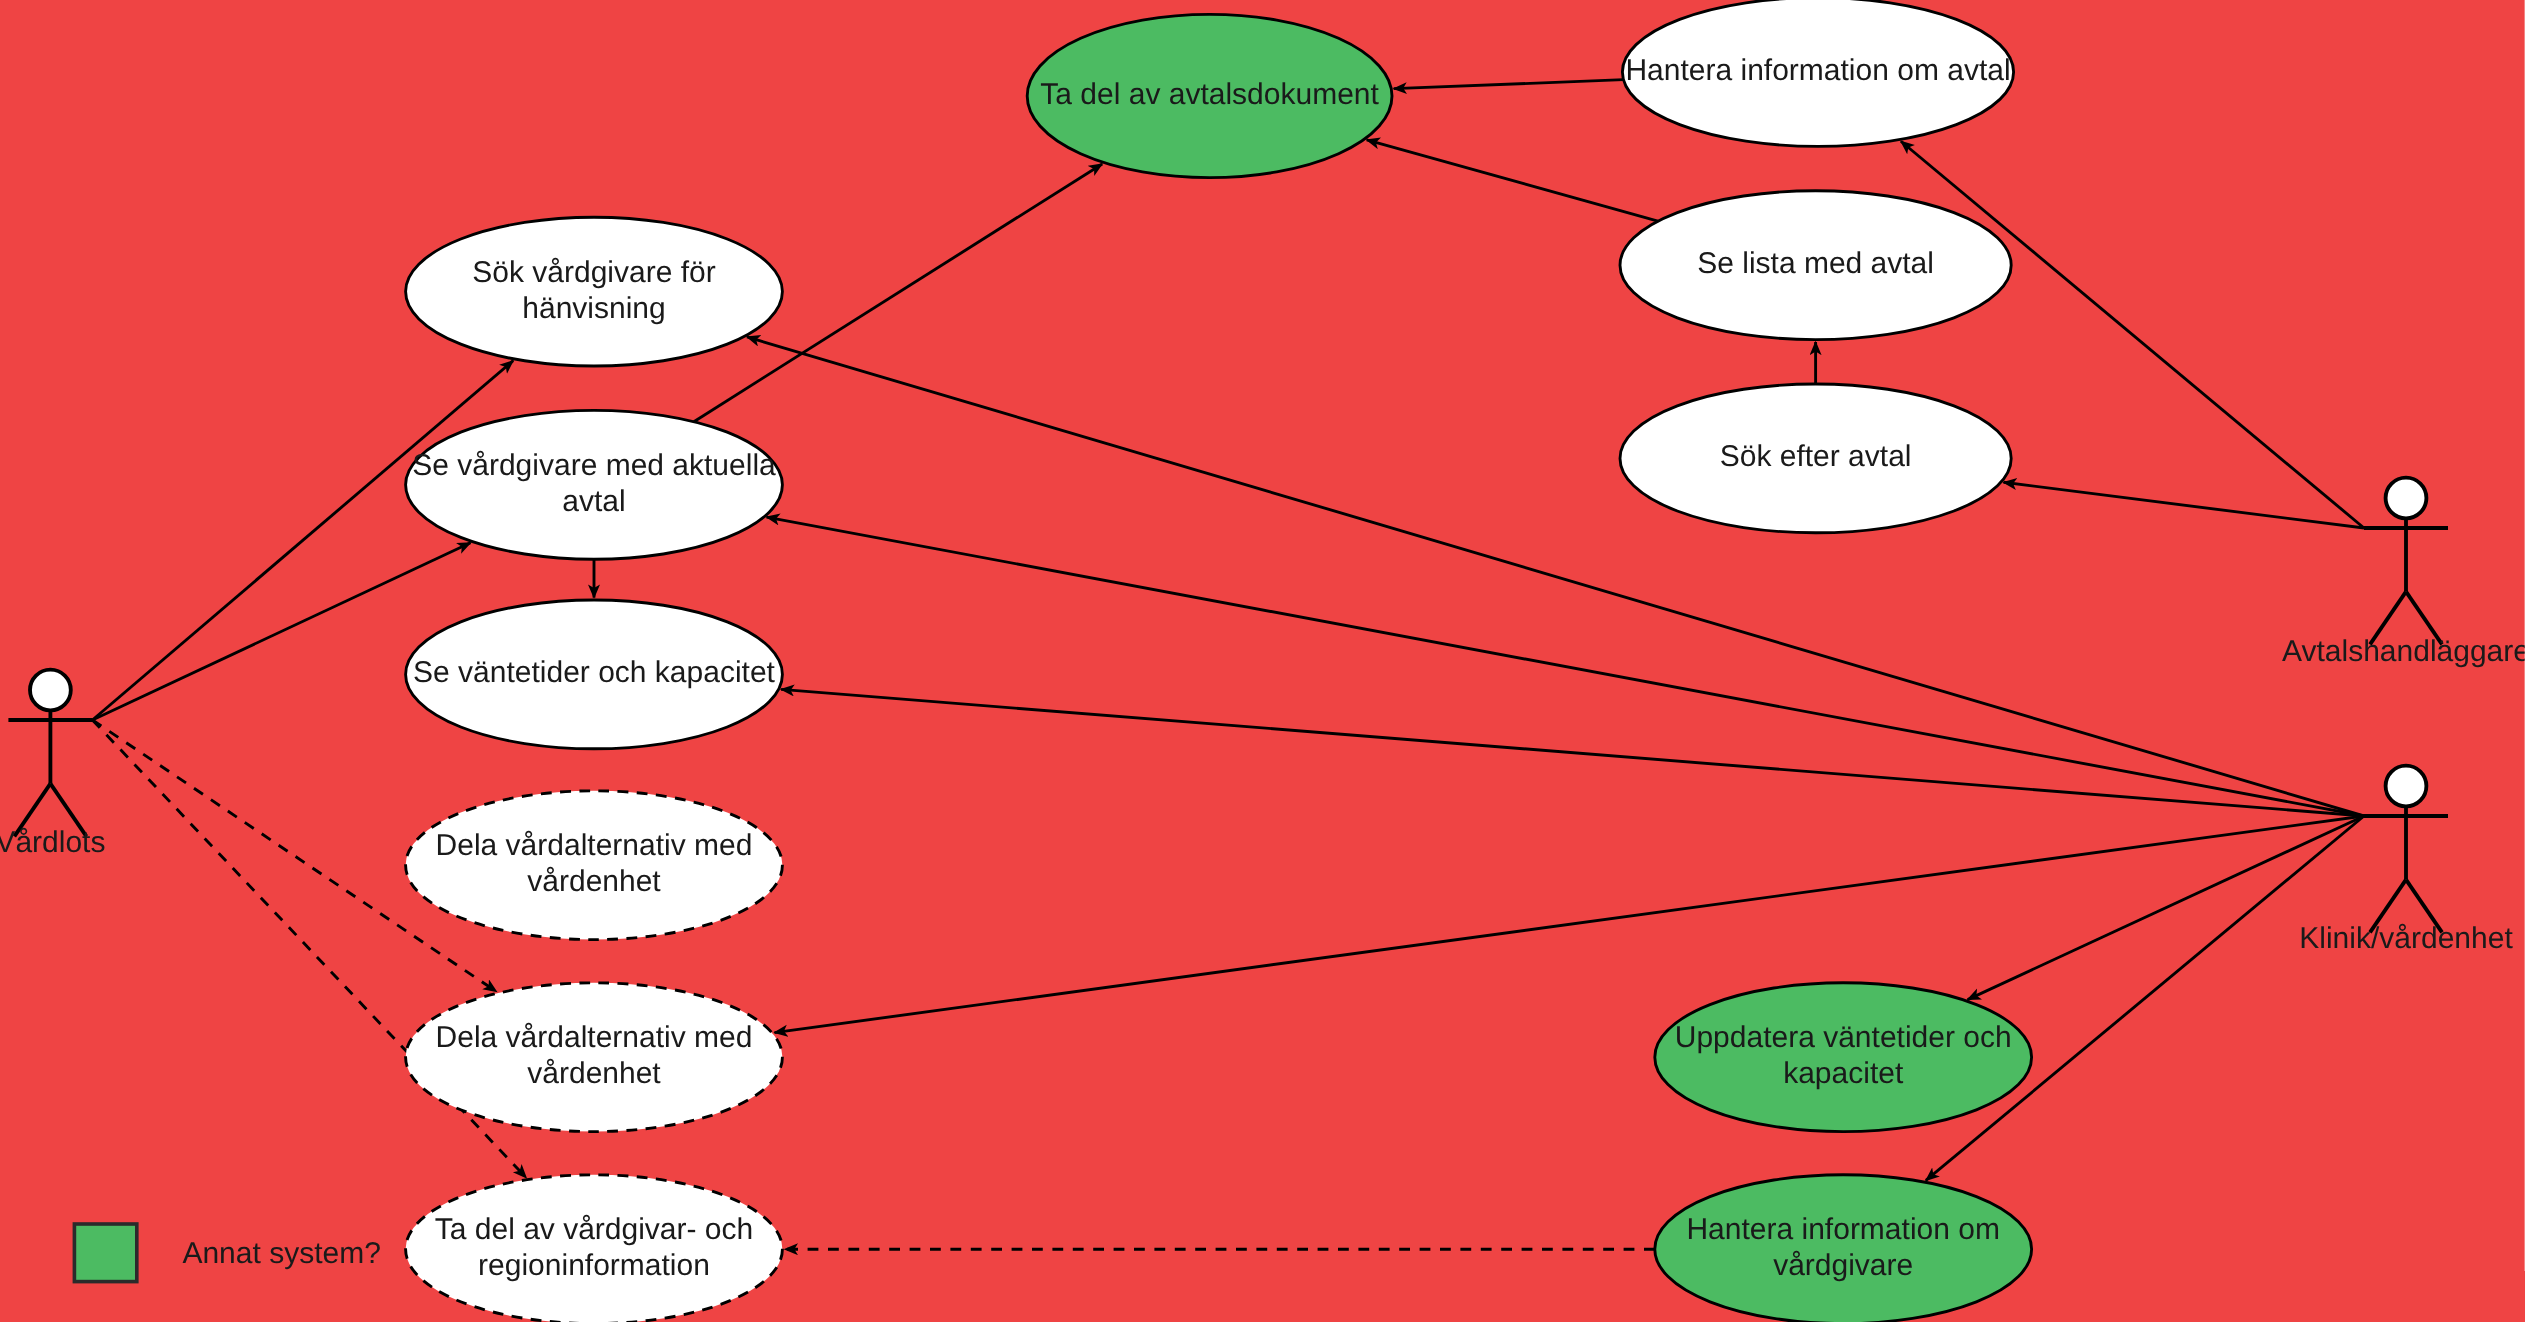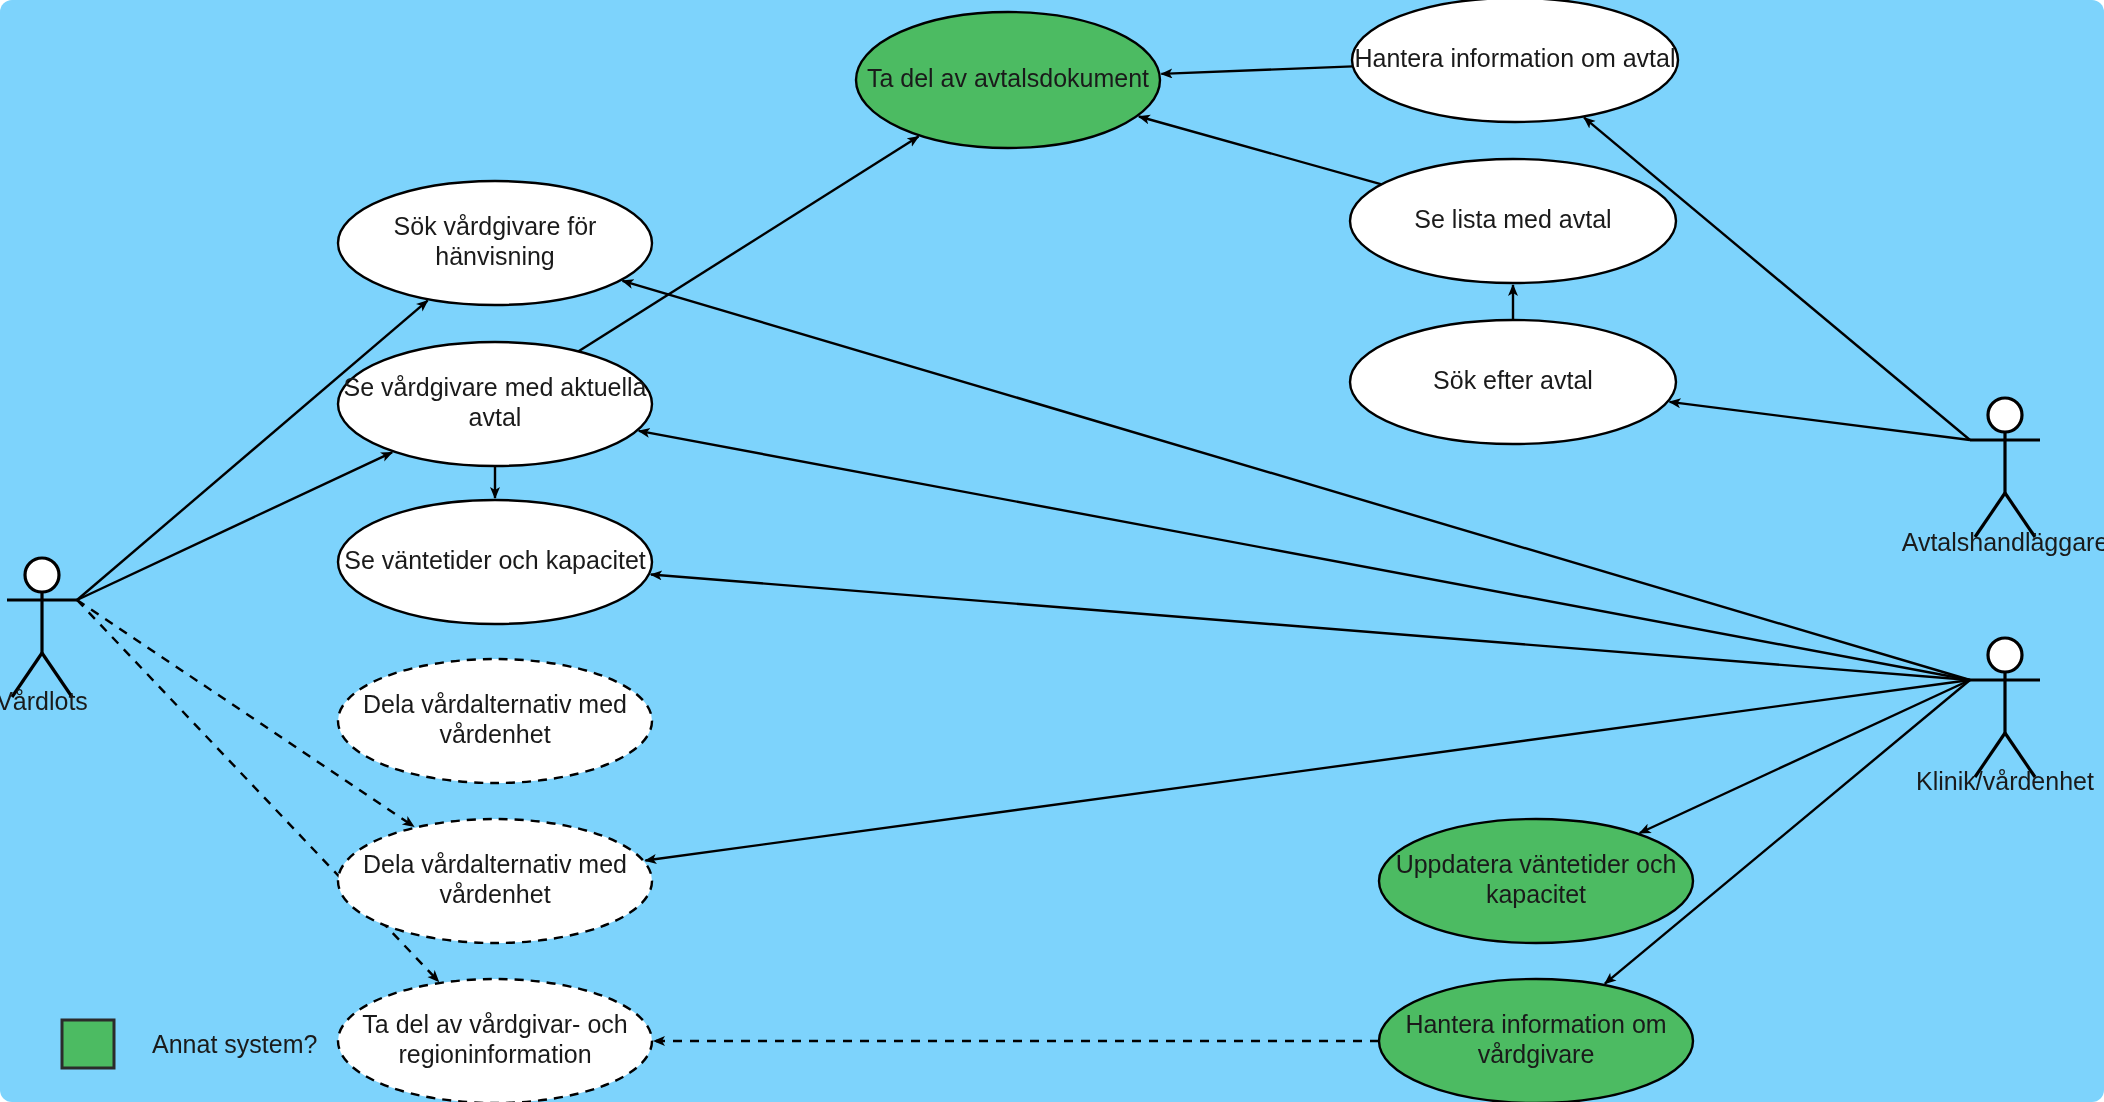--- a/index.html
+++ b/index.html
@@ -1,17 +1,17 @@
 <!DOCTYPE html>
 <html><head>
 <meta charset="utf-8">
 <style>
   html,body{margin:0;padding:0;background:#ffffff;}
   body{font-family:"Liberation Sans", sans-serif;}
-  #stage{position:relative;width:2104px;height:1102px;background:#7dd3fc;overflow:hidden;border-radius:12px;}
+  #stage{position:relative;width:2104px;height:1102px;background:#ef4444;overflow:hidden;}
   svg{display:block;}
   .uc-label{font-family:"Liberation Sans", sans-serif;font-size:25px;fill:#1a1a1a;text-anchor:middle;dominant-baseline:middle;}
   .actor-label{font-family:"Liberation Sans", sans-serif;font-size:25px;fill:#1a1a1a;text-anchor:middle;}
   .legend-label{font-family:"Liberation Sans", sans-serif;font-size:25px;fill:#1a1a1a;text-anchor:start;dominant-baseline:middle;}
   .ell{stroke:#000000;stroke-width:2.4;}
   .ell-solid{fill:#ffffff;}
   .ell-green{}
   .ell-dashed{fill:#ffffff;stroke-dasharray:9 7;}
   .edge{stroke:#000000;stroke-width:2.4;fill:none;}
   .edge-dashed{stroke-dasharray:9 8;}

